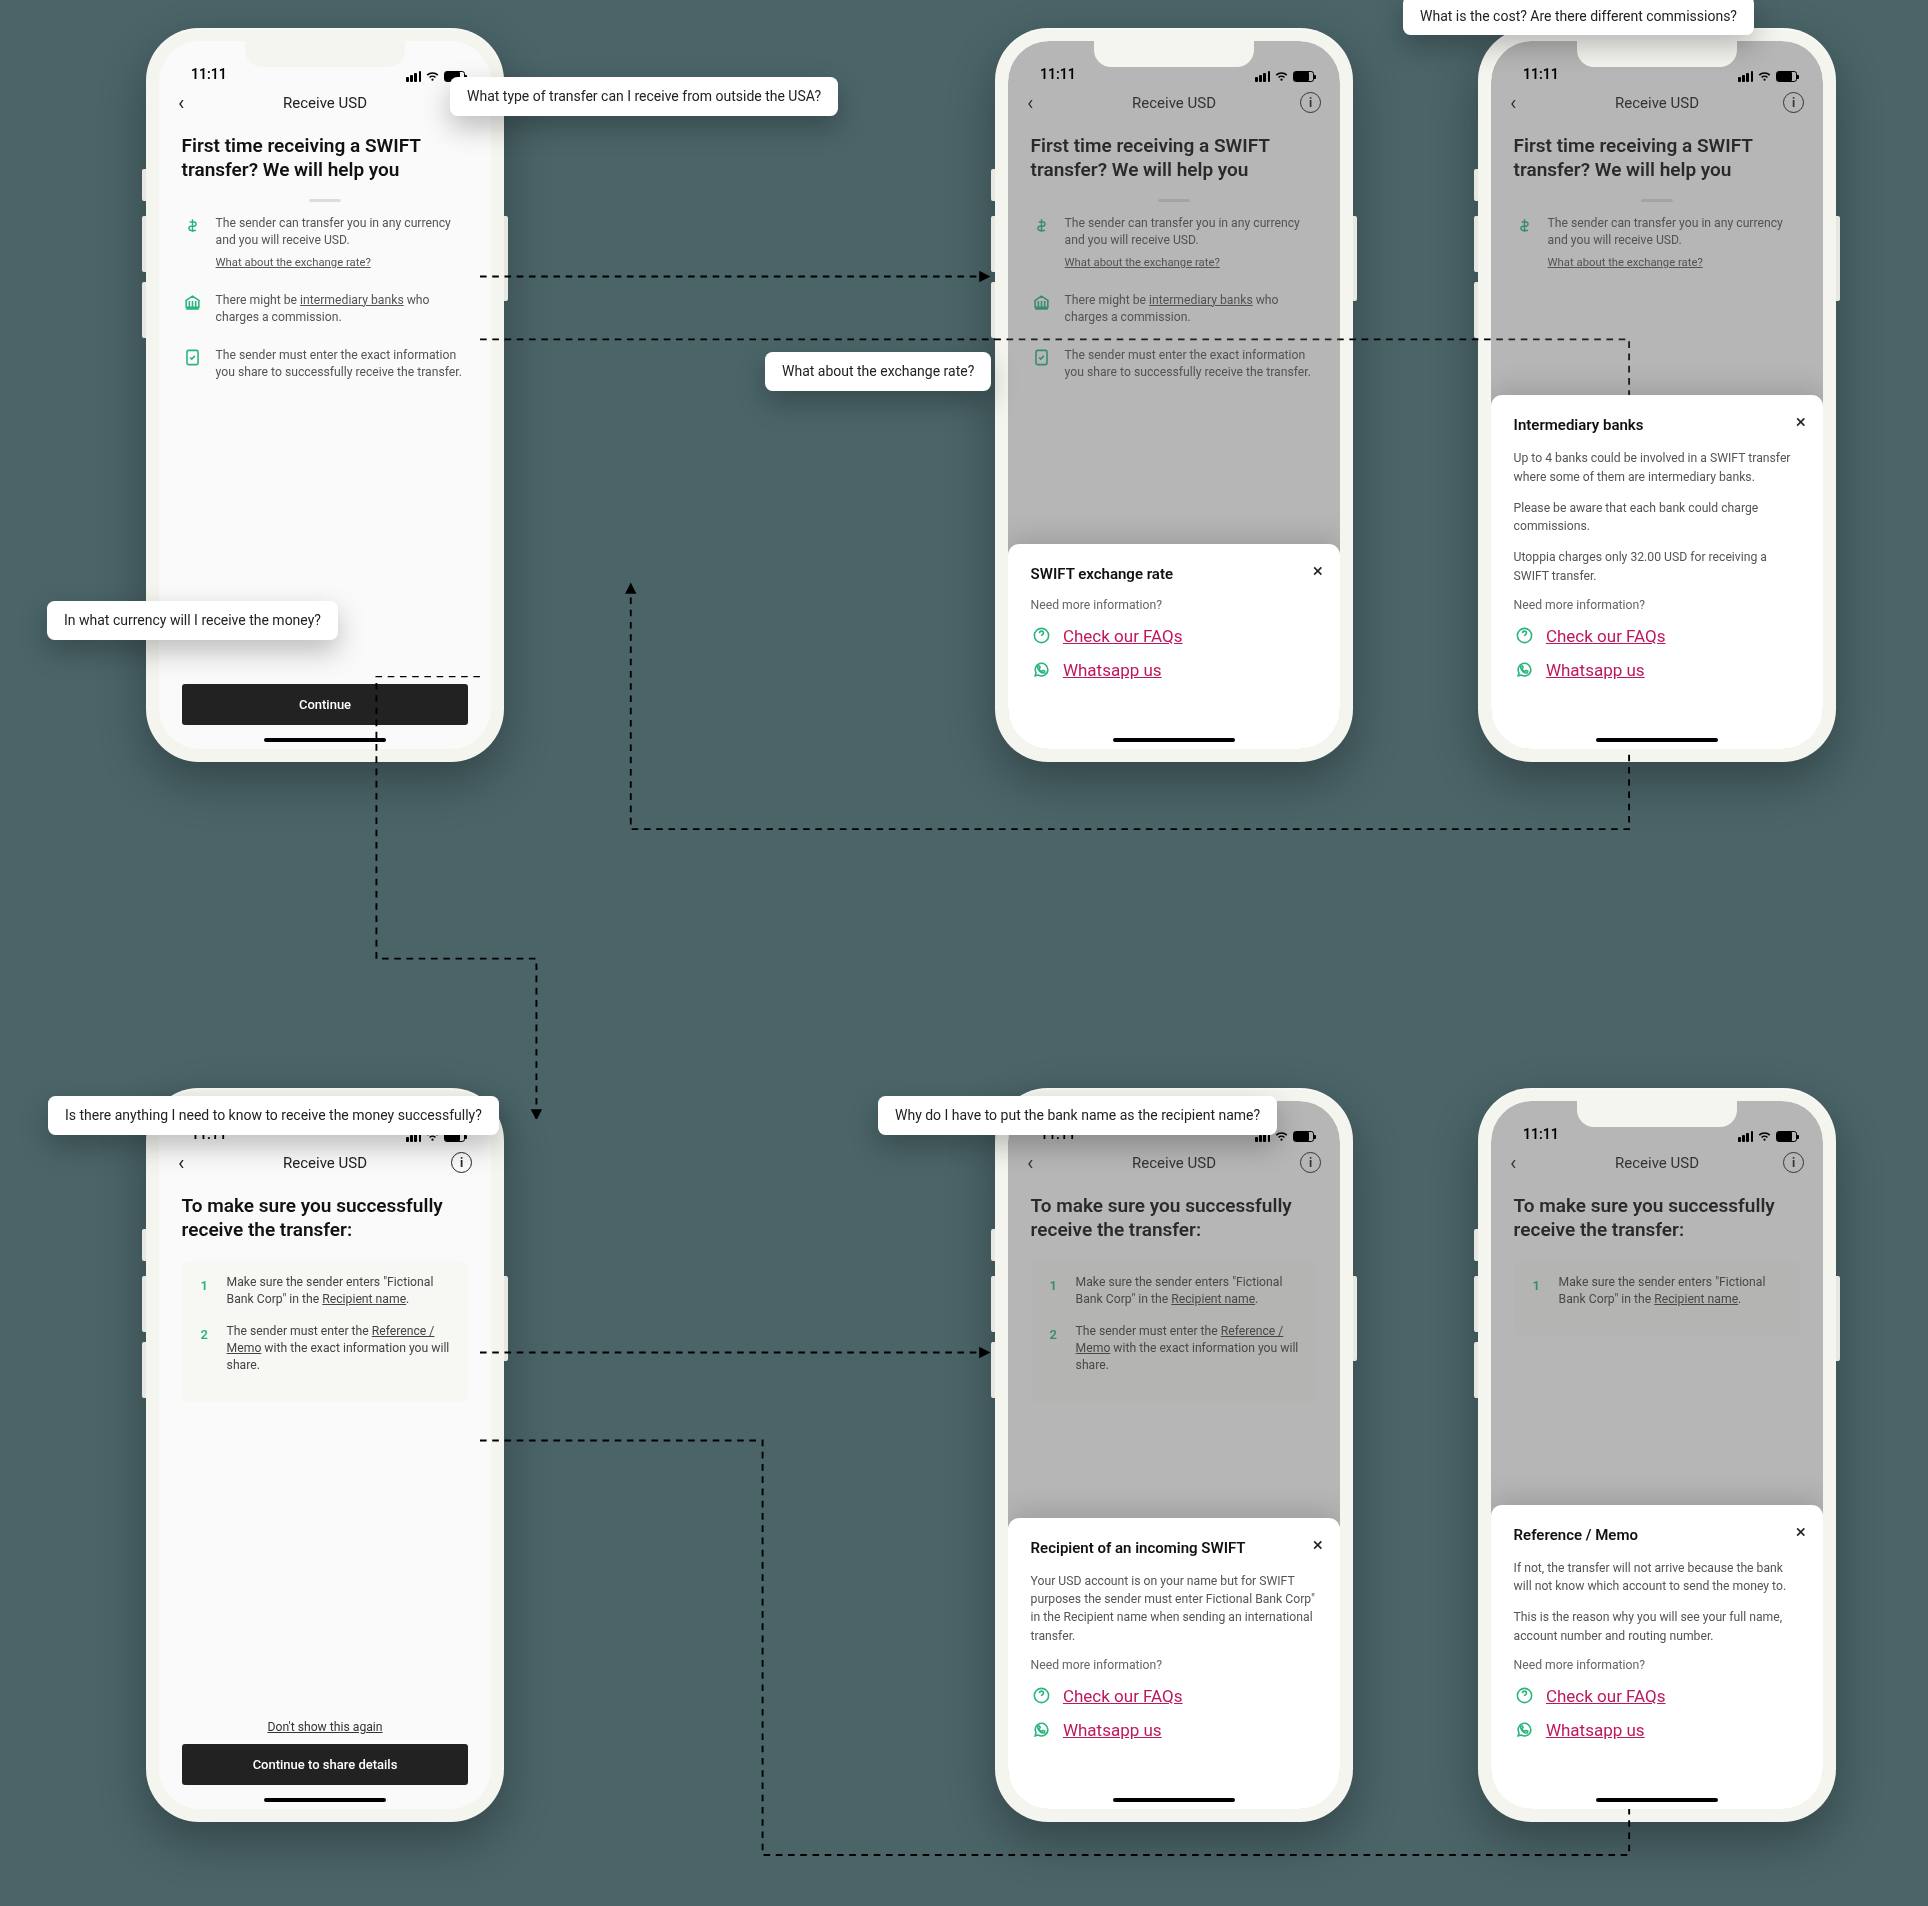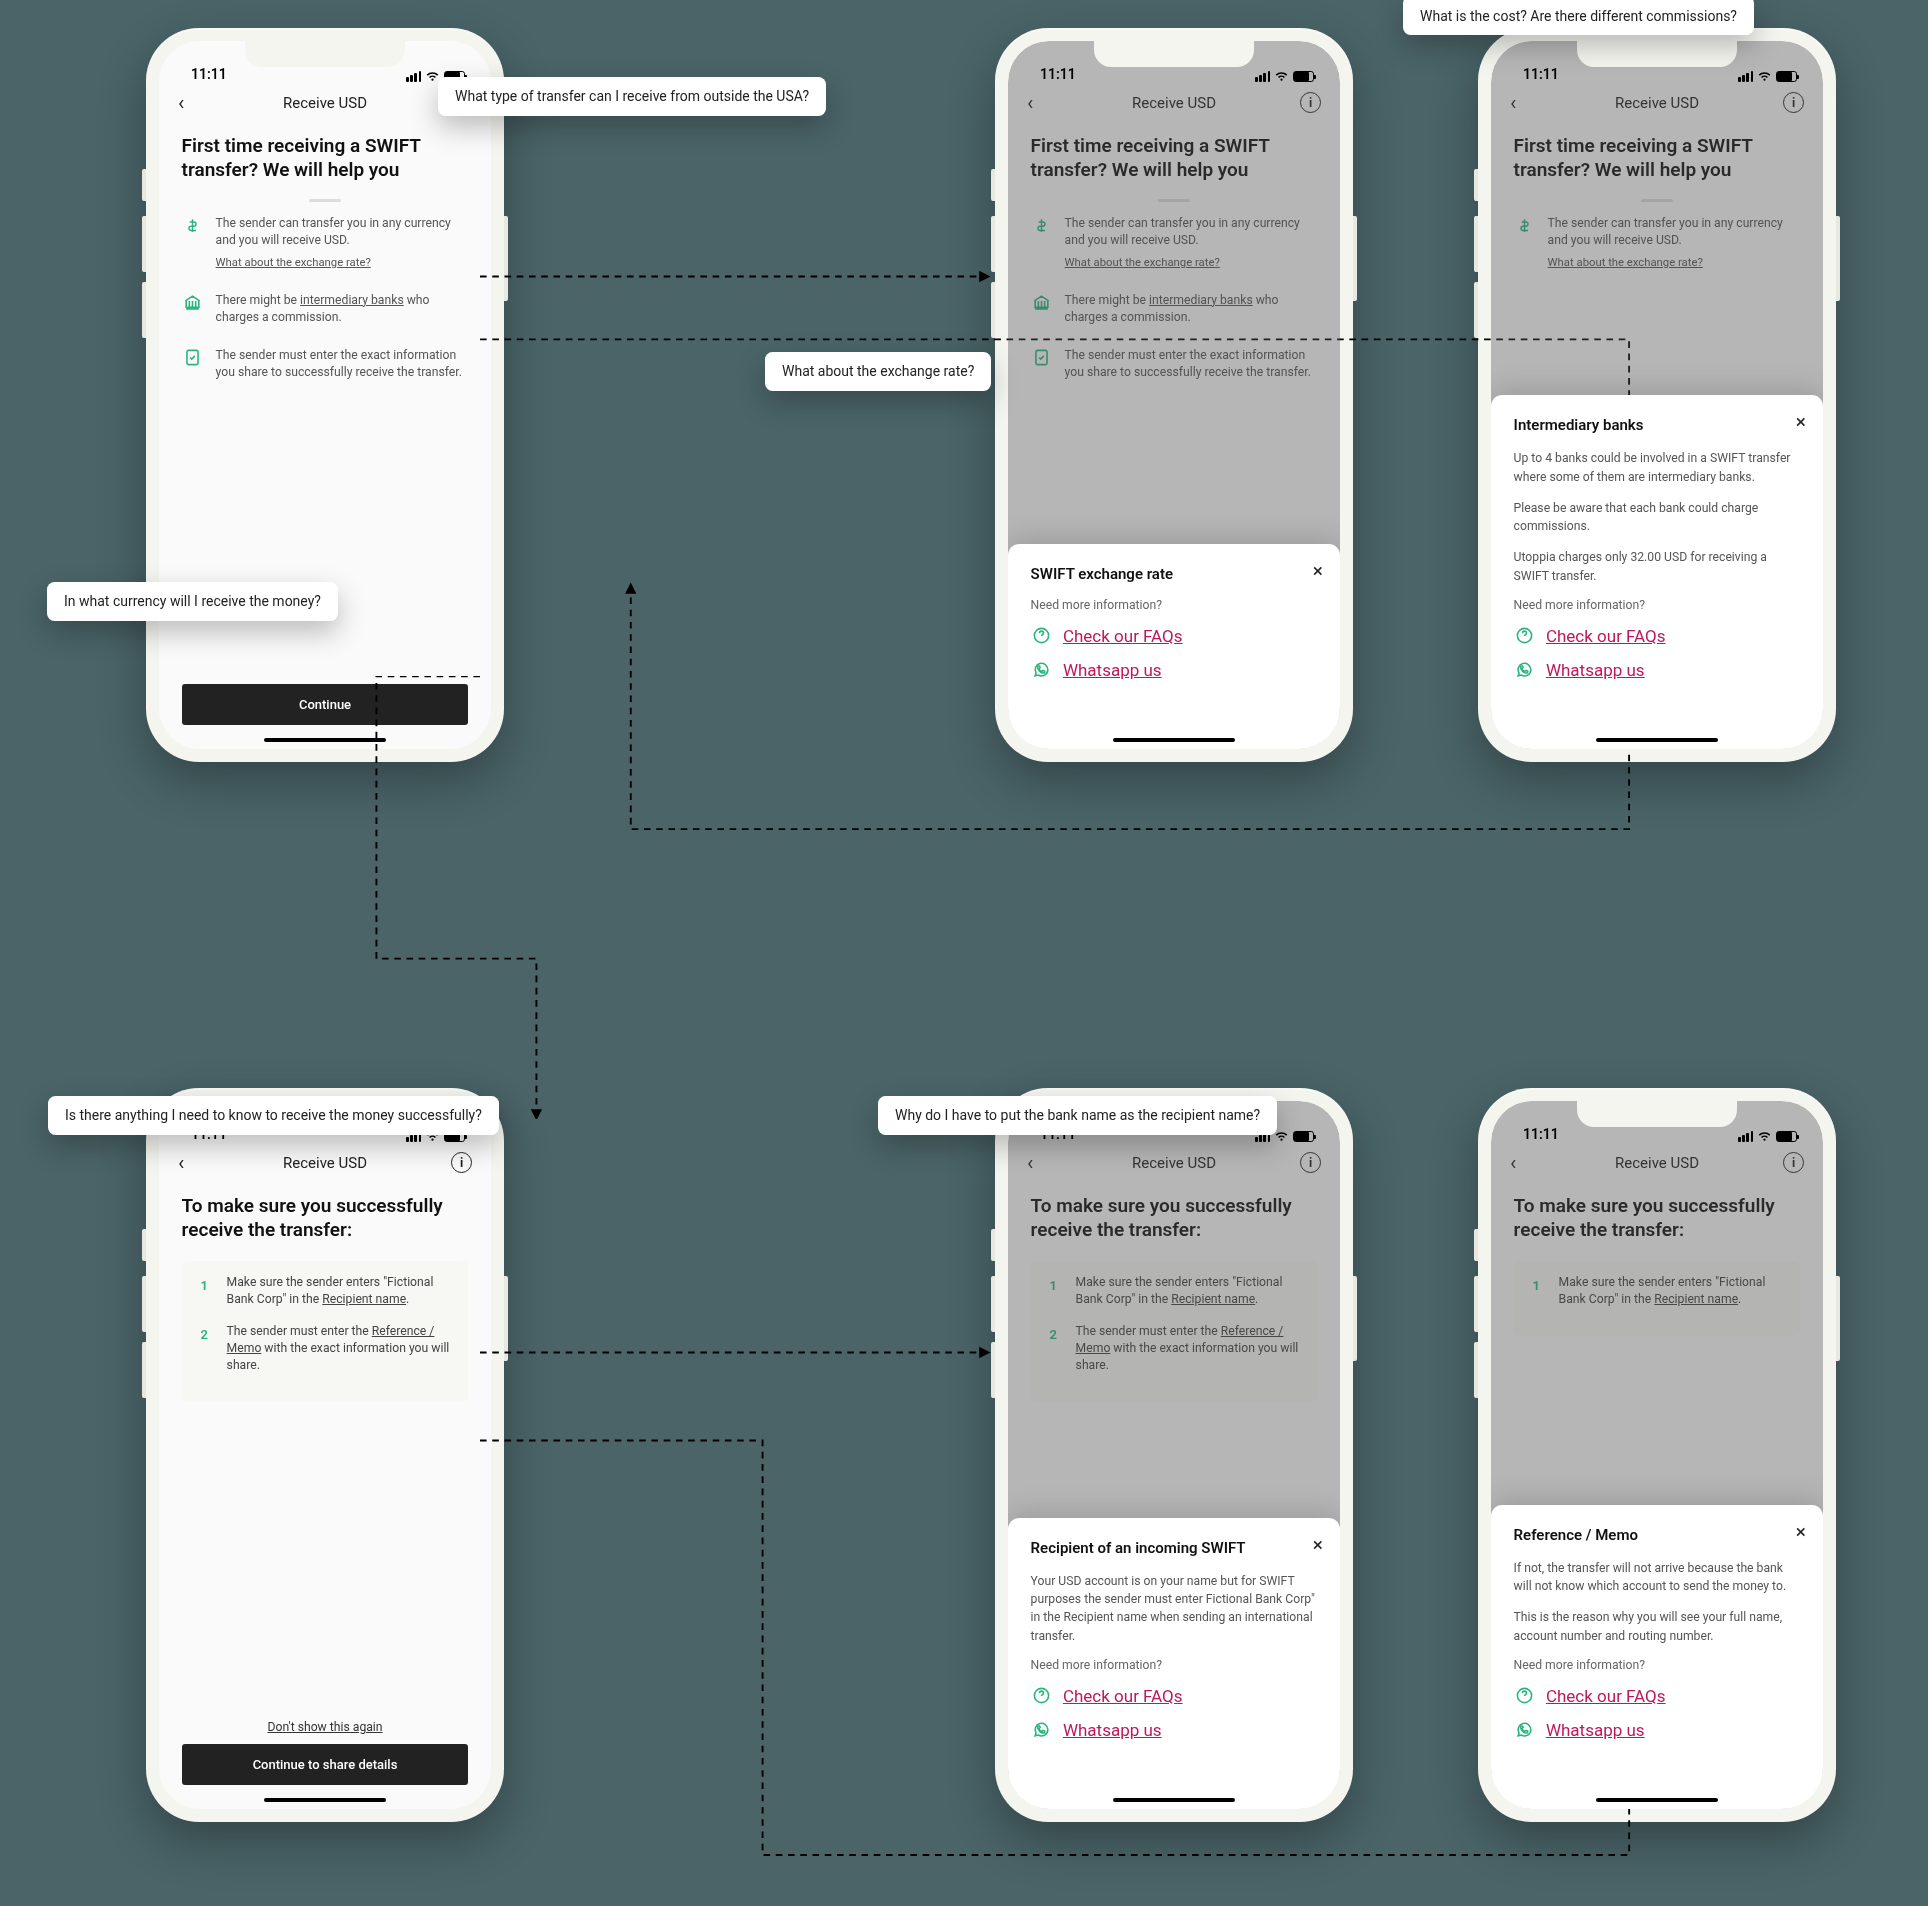--- a/index.html
+++ b/index.html
@@ -63,22 +63,22 @@
 svg.dash .arrow { fill:#000; stroke:none; }
 
 
 #p1{left:146px;top:28px}
 #p2{left:995px;top:28px}
 #p3{left:1478px;top:28px}
 #p4{left:146px;top:1088px}
 #p5{left:995px;top:1088px}
 #p6{left:1478px;top:1088px}
 
-#c1{left:438px;top:77px}
-#c2{left:47px;top:582px}
+#c1{left:450px;top:77px}
+#c2{left:47px;top:601px}
 #c3{left:765px;top:352px}
 #c4{left:1403px;top:-3.8px}
 #c5{left:48px;top:1096px}
 #c6{left:878px;top:1096px}
 </style>
 </head>
 <body>
 
 <div class="callout" id="c1">What type of transfer can I receive from outside the USA?</div>
 <div class="callout" id="c2">In what currency will I receive the money?</div>

